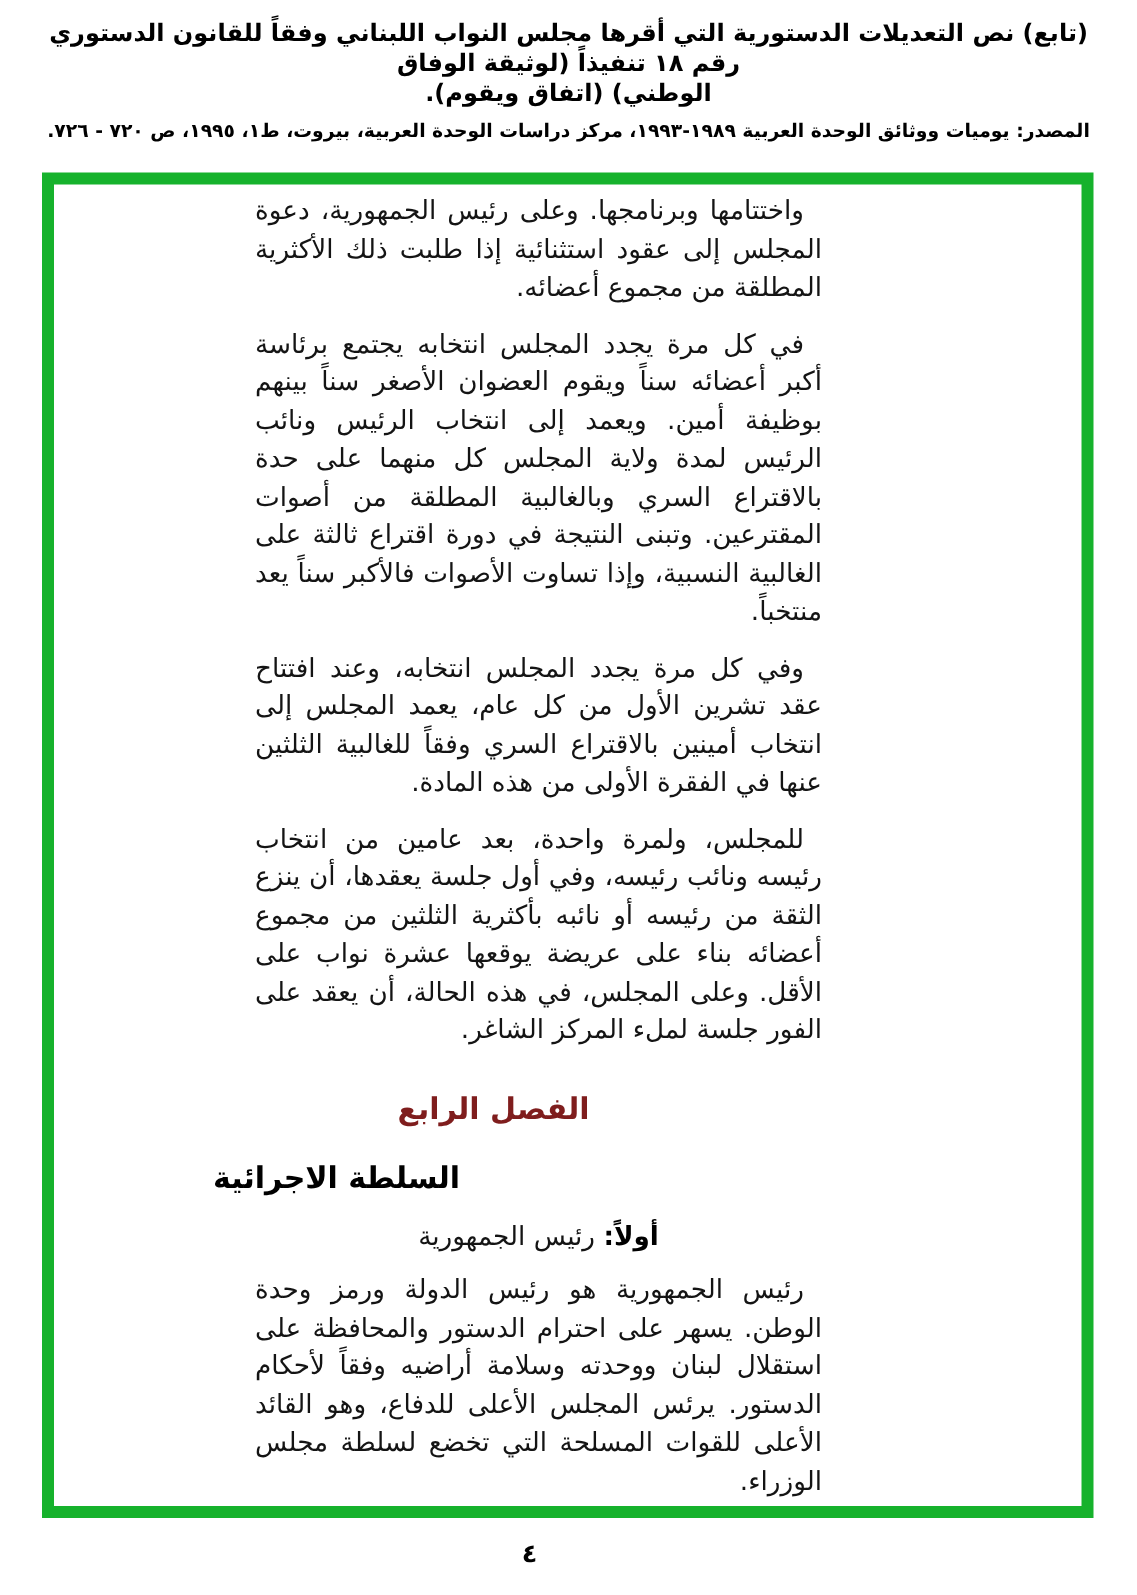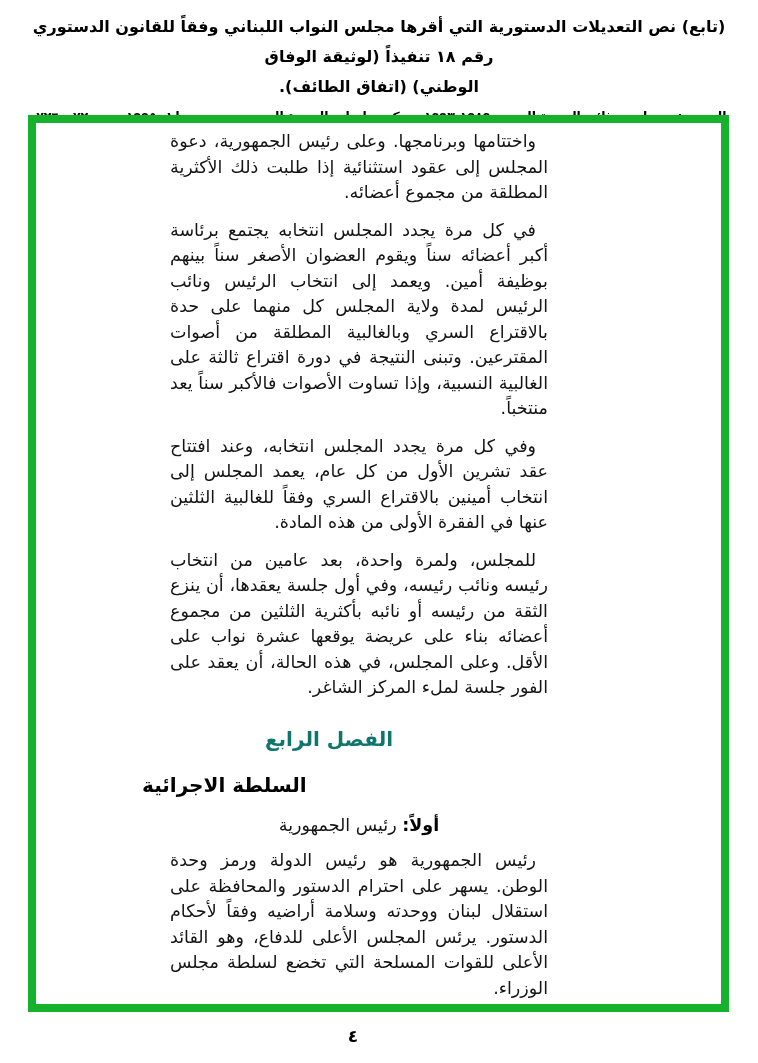--- a/index.html
+++ b/index.html
@@ -23,21 +23,21 @@
     position: absolute;
     top: 12px;
     left: 30px;
     right: 30px;
     text-align: center;
     direction: rtl;
   }
   .header-title {
     font-size: 16px;
     font-weight: 700;
-    line-height: 30px;
+    line-height: 20px;
     color: #000000;
     letter-spacing: 0;
   }
   .header-source {
     margin-top: 7px;
     font-size: 12.5px;
     font-weight: 700;
     line-height: 16px;
     color: #000000;
   }
@@ -81,21 +81,21 @@
     color: #141414;
   }
   .chapter-heading {
     position: relative;
     left: -30px; 
     margin: 24px 0 0 0;
     font-size: 20px;
     font-weight: 700;
     text-align: center;
     line-height: 28px;
-    color: #0f766e;
+    color: #7f1d1d;
   }
   .section-heading {
     position: relative;
     left: -28px;
     margin: 18px 0 0 0;
     font-size: 20px;
     font-weight: 700;
     text-align: left;
     line-height: 28px;
     color: #000000;
@@ -124,21 +124,21 @@
     color: #000000;
   }
 </style>
 </head>
 <body>
 
 <div class="page">
 
   <header class="page-header">
     <div class="header-title">(تابع) نص التعديلات الدستورية التي أقرها مجلس النواب اللبناني وفقاً للقانون الدستوري رقم ١٨ تنفيذاً (لوثيقة الوفاق</div>
-    <div class="header-title">الوطني) (اتفاق الطائف).</div>
+    <div class="header-title">الوطني) (اتفاق ويقوم).</div>
     <div class="header-source">المصدر: يوميات ووثائق الوحدة العربية ١٩٨٩-١٩٩٣، مركز دراسات الوحدة العربية، بيروت، ط١، ١٩٩٥، ص ٧٢٠ - ٧٢٦.</div>
   </header>
 
   <div class="green-frame">
     <div class="text-column">
 
       <p class="body-p">واختتامها وبرنامجها. وعلى رئيس الجمهورية، دعوة المجلس إلى عقود استثنائية إذا طلبت ذلك الأكثرية المطلقة من مجموع أعضائه.</p>
 
 
       <p class="body-p">في كل مرة يجدد المجلس انتخابه يجتمع برئاسة أكبر أعضائه سناً ويقوم العضوان الأصغر سناً بينهم بوظيفة أمين. ويعمد إلى انتخاب الرئيس ونائب الرئيس لمدة ولاية المجلس كل منهما على حدة بالاقتراع السري وبالغالبية المطلقة من أصوات المقترعين. وتبنى النتيجة في دورة اقتراع ثالثة على الغالبية النسبية، وإذا تساوت الأصوات فالأكبر سناً يعد منتخباً.</p>

